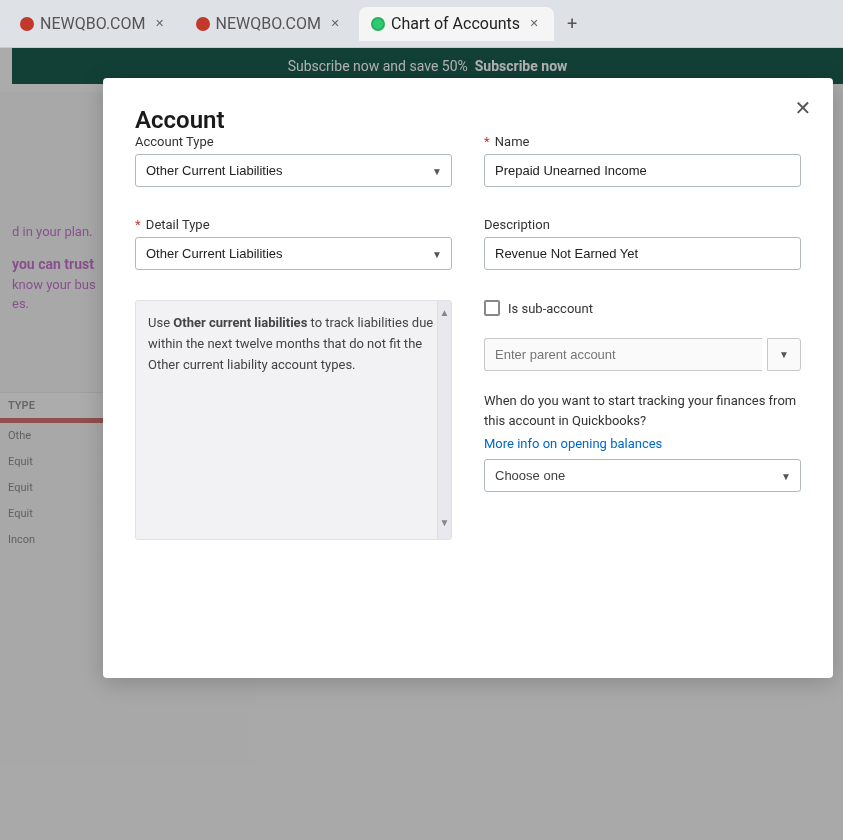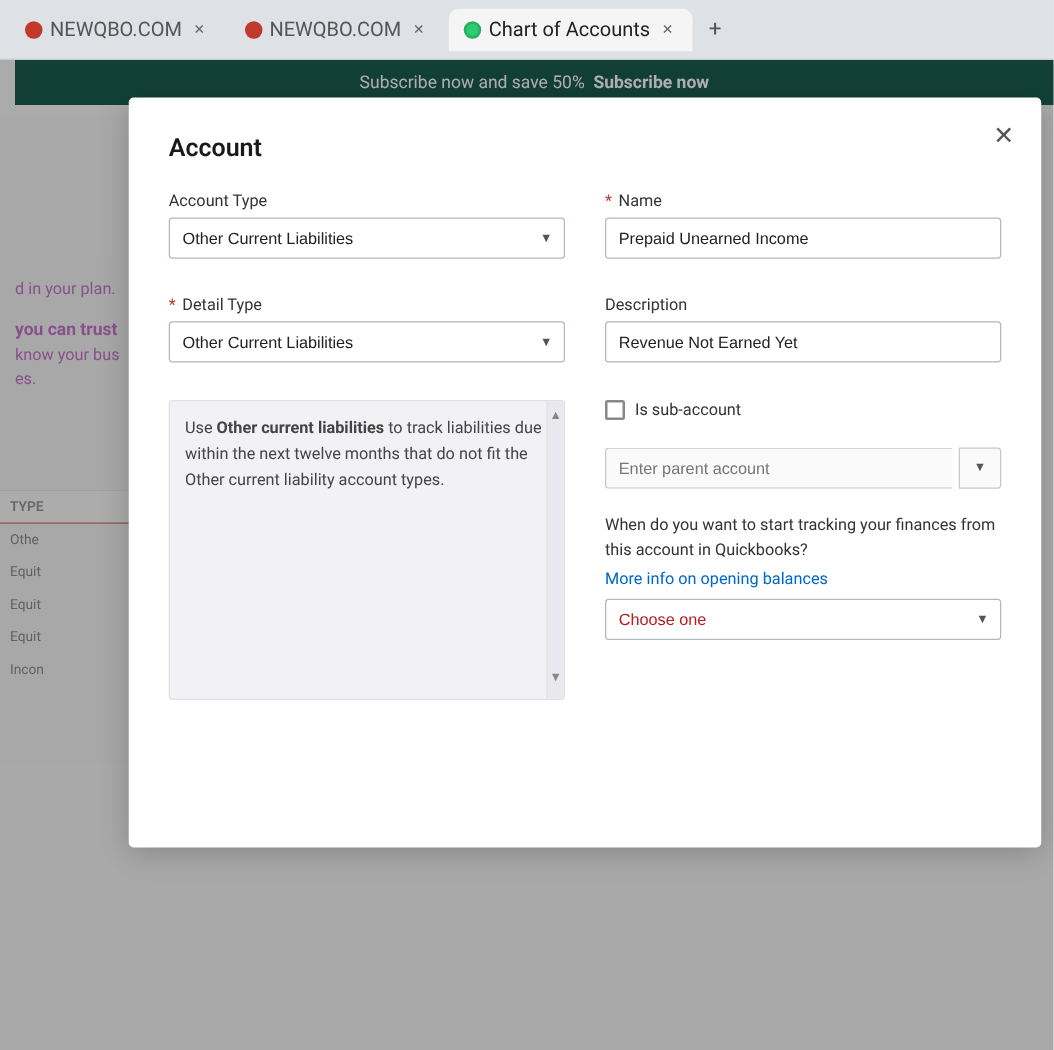--- a/index.html
+++ b/index.html
@@ -138,21 +138,21 @@
       left: 0;
       width: 108px;
       border-top: 1px solid #ddd;
     }
     .bg-table-header {
       background: #f8f8f8;
       padding: 6px 8px;
       font-size: 11px;
       color: #555;
       font-weight: 600;
-      border-bottom: 1px solid #b91c1c;
+      border-bottom: 5px solid #b91c1c;
     }
     .bg-table-row {
       padding: 6px 8px;
       font-size: 11px;
       color: #444;
       border-bottom: 1px solid #eee;
       white-space: nowrap;
       overflow: hidden;
     }
 
@@ -186,24 +186,23 @@
       height: 28px;
       display: flex;
       align-items: center;
       justify-content: center;
       cursor: pointer;
       font-size: 20px;
       color: #555;
       border-radius: 4px;
     }
     .modal-title {
-      font-size: 20px;
+      font-size: 24px;
       font-weight: 600;
       color: #1a1a1a;
-      margin-bottom: 24px;
     }
 
     
     .form-cols {
       display: flex;
       gap: 32px;
     }
     .form-left {
       flex: 1;
     }
@@ -371,21 +370,21 @@
     
     .choose-one-wrap {
       position: relative;
     }
     .choose-one-select {
       width: 100%;
       border: 1px solid #b0b8c1;
       border-radius: 3px;
       padding: 8px 32px 8px 10px;
       font-size: 13px;
-      color: #b91c1c;
+      color: #404040;
       background: #fff;
       appearance: none;
       -webkit-appearance: none;
       cursor: pointer;
       outline: none;
     }
   </style>
 </head>
 <body>
 

